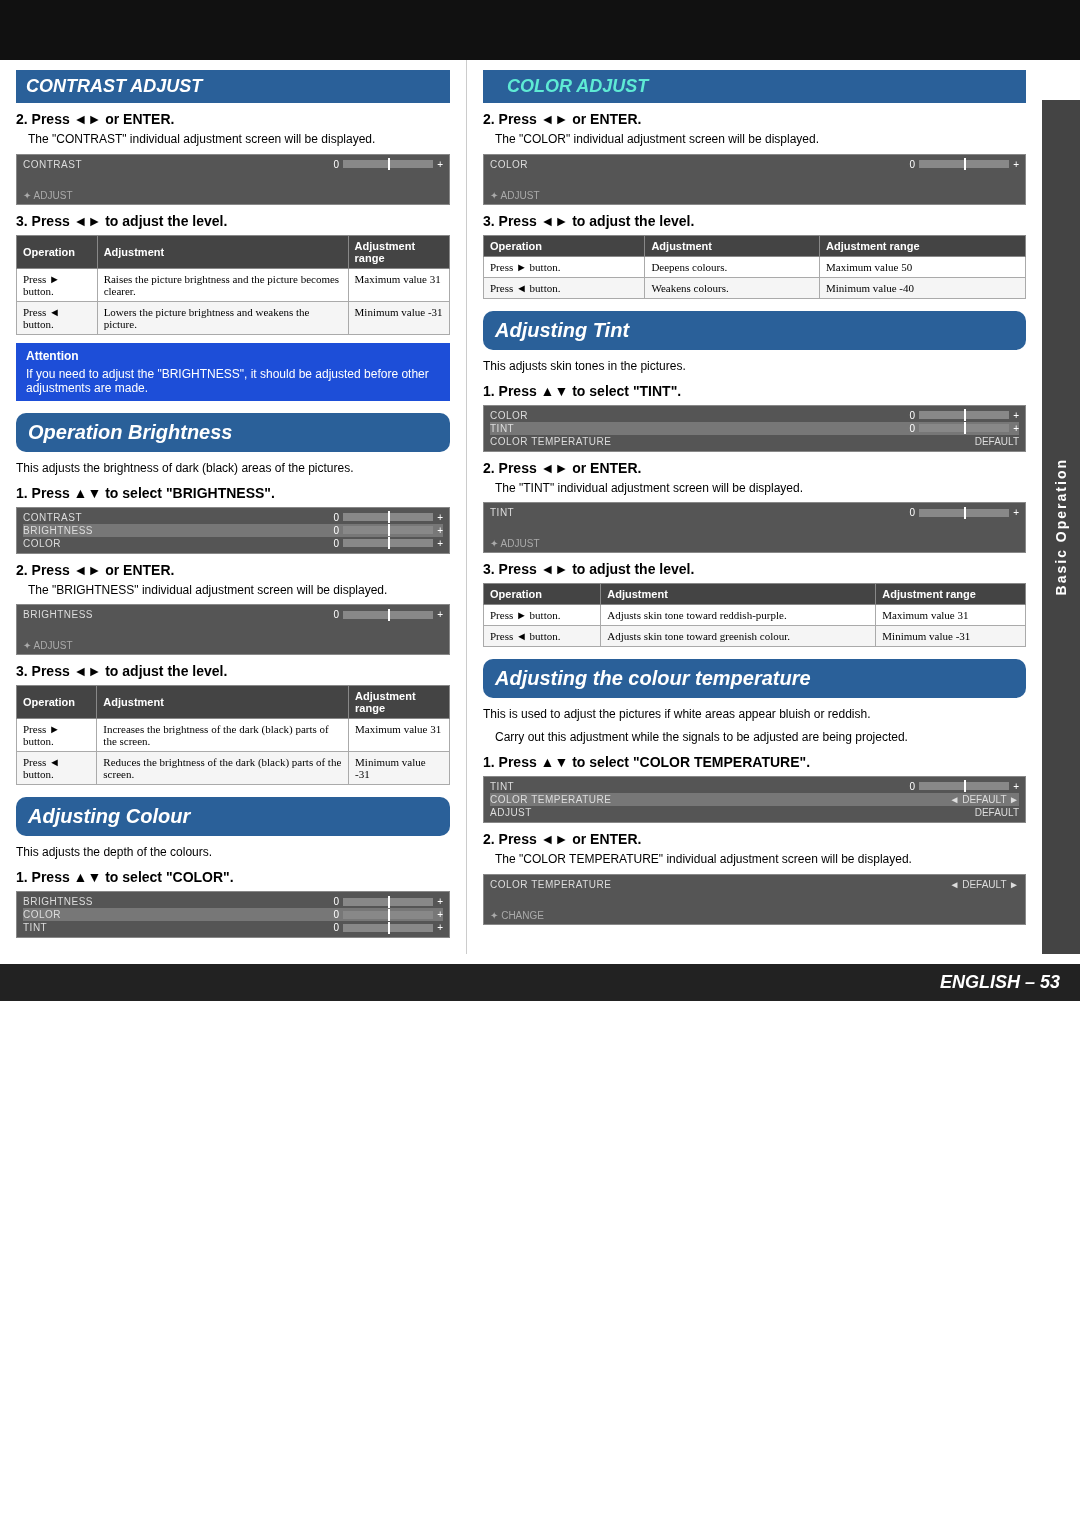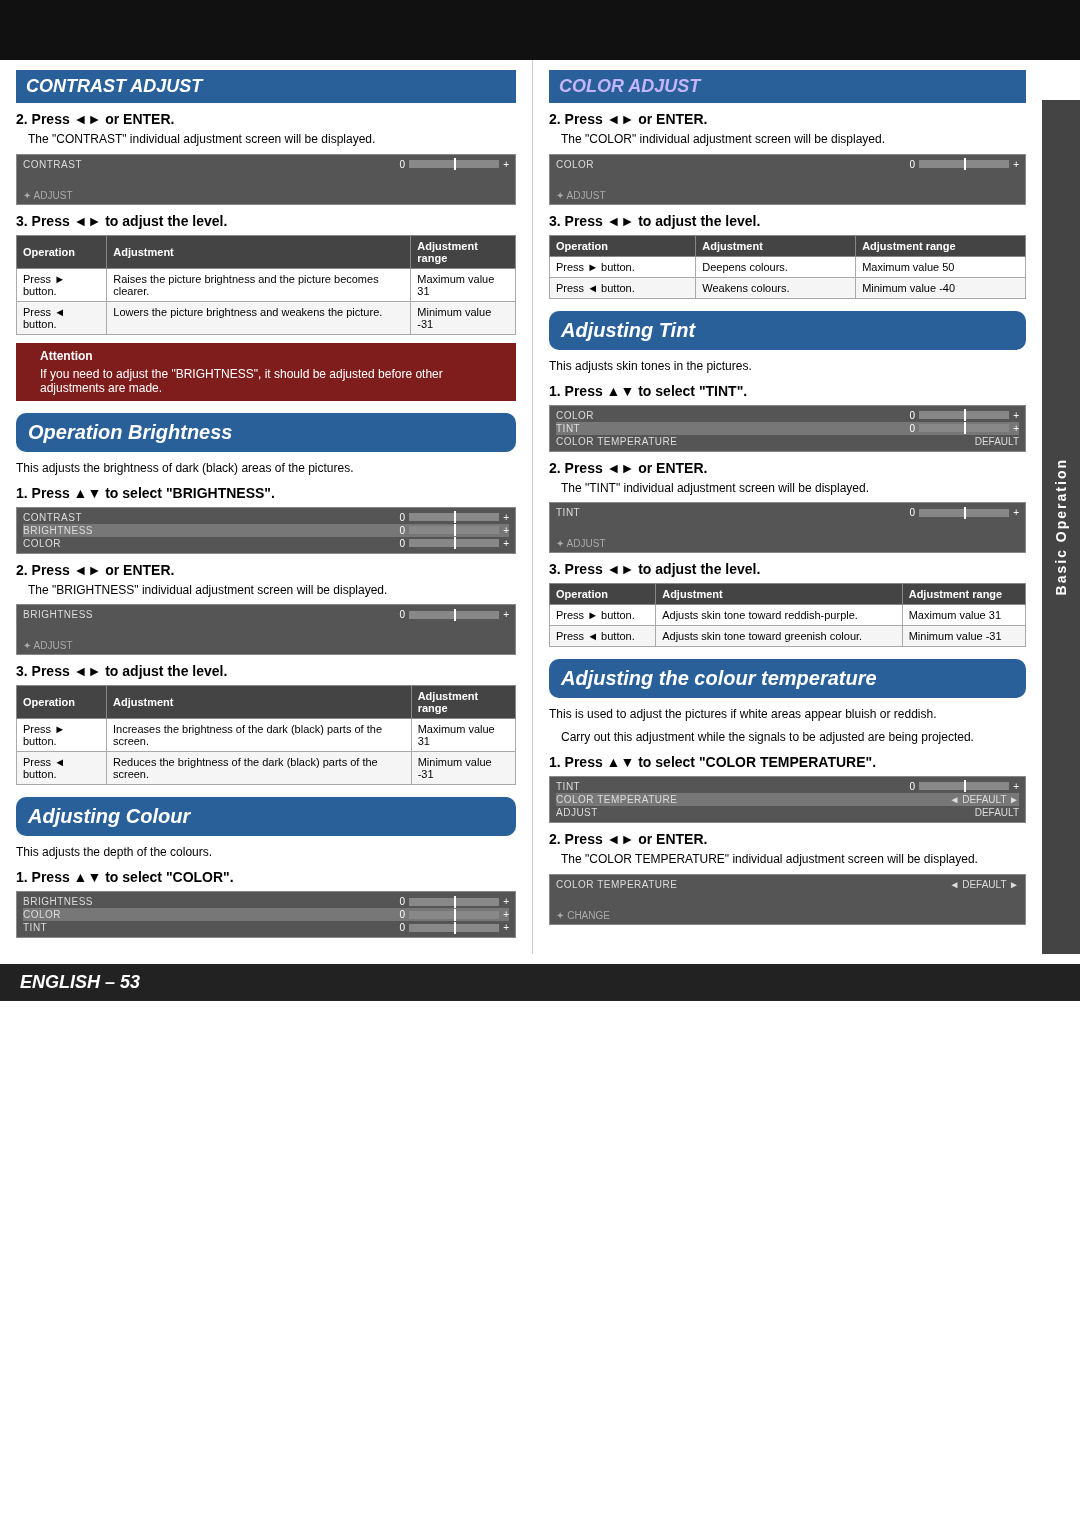--- a/index.html
+++ b/index.html
@@ -20,21 +20,21 @@
     }
 
     
     .main-content {
       display: flex;
       width: 100%;
       padding: 0;
     }
 
     .col-left {
-      width: 533px;
+      width: 467px;
       padding: 10px 16px;
       border-right: 1px solid #ccc;
     }
 
     .col-right {
       width: 490px;
       padding: 10px 16px;
       flex: 1;
     }
 
@@ -149,31 +149,32 @@
       text-align: left;
       border: 1px solid #888;
       font-size: 11px;
     }
 
     .adj-table td {
       border: 1px solid #aaa;
       padding: 4px 6px;
       vertical-align: top;
       font-size: 11px;
+      font-family: Liberation Serif, serif;
     }
 
     .adj-table tr:nth-child(even) td {
       background: #f5f5f5;
     }
 
     
     .attention-box {
-      background: #7f1d1d;
-      color: #fff;
-      padding: 6px 24px;
+      background: #1d4ed8;
+      color: #fff;
+      padding: 6px 10px;
       margin: 8px 0;
       font-size: 12px;
     }
 
     .attention-title {
       font-weight: bold;
       font-size: 12px;
       margin-bottom: 4px;
     }
 
@@ -182,21 +183,21 @@
       font-size: 12px;
       margin: 0 0 6px 0;
       line-height: 1.4;
     }
 
     
     .page-footer {
       background: #222;
       color: #fff;
       display: flex;
-      justify-content: flex-start;
+      justify-content: flex-end;
       align-items: center;
       padding: 8px 20px;
       font-size: 18px;
       font-style: italic;
       font-weight: bold;
       margin-top: 10px;
     }
 
     
     .screen-multi {
@@ -419,21 +420,21 @@
           <span class="bar-plus">+</span>
         </div>
       </div>
     </div>
 
   </div>
 
   <div class="right-wrapper">
     <div class="col-right">
 
-      <div style="background:#2a6099;color:#c4b5fd;font-size:18px;font-weight:bold;padding:6px 10px;margin-bottom:8px;font-style:italic;">COLOR ADJUST</div>
+      <div style="background:#2a6099;color:#5eead4;font-size:18px;font-weight:bold;padding:6px 24px;margin-bottom:8px;font-style:italic;">COLOR ADJUST</div>
 
       <div class="step-heading">2.  Press ◄► or ENTER.</div>
       <div class="bullet-text">The "COLOR" individual adjustment screen will be displayed.</div>
 
       <div class="screen-mockup">
         <div class="screen-row">
           <span class="screen-label">COLOR</span>
           <div class="screen-bar">
             <span class="screen-value">0</span>
             <div class="bar-track">

